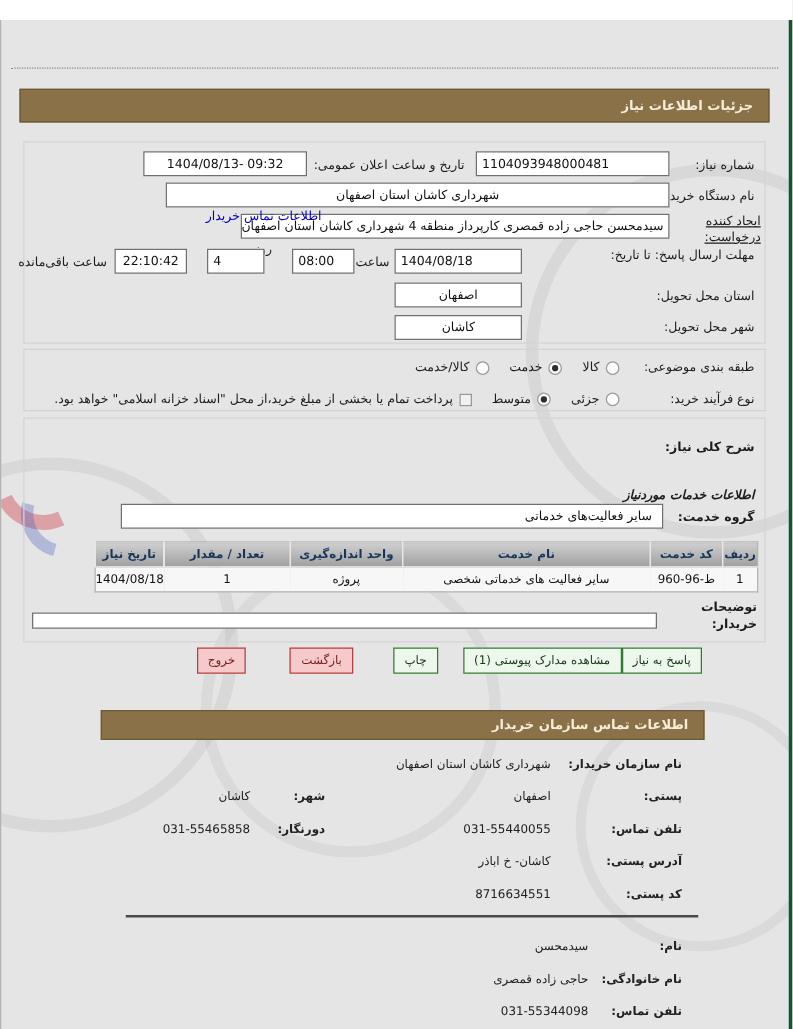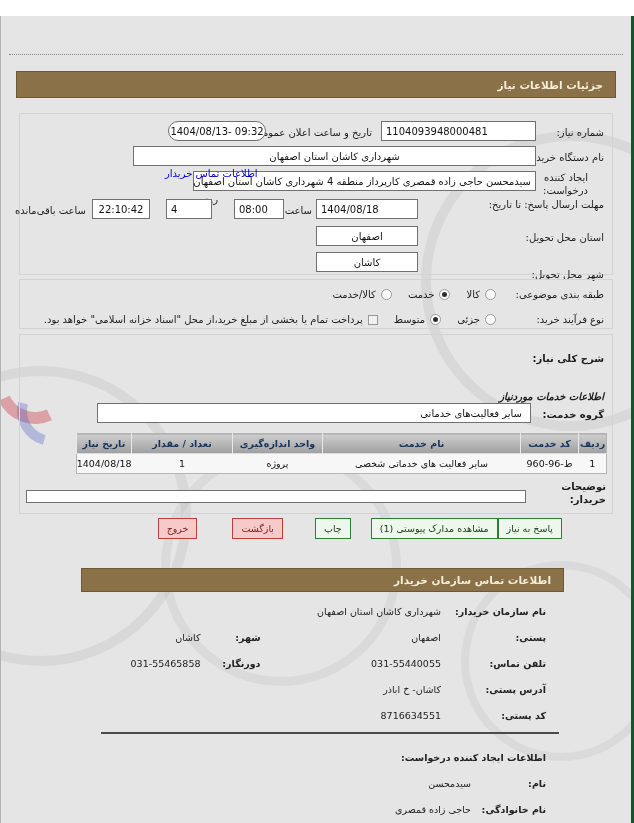--- a/index.html
+++ b/index.html
@@ -37,38 +37,38 @@
   .lbl.b { font-weight:bold; }
   .inp { position:absolute; height:20px; border:1px solid #707070; background:#fff; font-size:10px;
          color:#111; display:flex; align-items:center; padding:0 4px; overflow:hidden; white-space:nowrap; }
   .ltr { direction:ltr; unicode-bidi:embed; }
   .mid { justify-content:center; }
 
   
   .lbl-number { right:8px; top:12px; }
   .inp-number { right:76px; top:7px; width:155px; justify-content:flex-end; }
   .lbl-announce { right:240px; top:12px; }
-  .inp-announce { right:346px; top:7px; width:98px; justify-content:center;border-radius:10px; }
+  .inp-announce { right:366px; top:7px; width:131px; justify-content:center; }
   .lbl-org { right:8px; top:37px; }
   .inp-org { right:76px; top:32px; width:403px; justify-content:center; }
-  .lbl-creator { right:24px; top:57px; width:75px; }
+  .lbl-creator { right:3px; top:57px; width:75px;text-decoration:underline; }
   .inp-creator { right:76px; top:57px; width:343px; }
   .link-contact { position:absolute; left:145px; top:54px; color:#0000cc; font-size:10px;
                   background:transparent; z-index:3; text-decoration:none; white-space:nowrap; }
   .lbl-deadline { right:8px; top:84px; width:122px; }
   .inp-ddate { right:194px; top:85px; width:102px; justify-content:flex-end; }
   .lbl-hour { right:300px; top:90px; }
   .inp-dtime { right:328px; top:85px; width:50px; justify-content:flex-end; }
   .lbl-day { right:394px; top:79px; }
   .inp-days { right:400px; top:85px; width:46px; justify-content:flex-end; }
   .inp-remaining { right:462px; top:85px; width:58px; justify-content:center; }
   .lbl-remaining { right:526px; top:90px; }
   .lbl-province { right:8px; top:117px; }
   .inp-province { right:194px; top:112px; width:102px; justify-content:center; }
-  .lbl-city { right:8px; top:154px; }
+  .lbl-city { right:8px; top:142px; }
   .inp-city { right:194px; top:138px; width:102px; justify-content:center; }
 
   
   .radio-row { display:flex; align-items:center; direction:rtl; padding-right:8px; gap:16px; height:21px; margin-top:4px; }
   .radio-row .rowlbl { font-size:10px; color:#1c1c1c; width:92px; flex:0 0 auto; }
   .rgroup { display:flex; align-items:center; gap:5px; font-size:10px; color:#1c1c1c; }
   .radio { width:11px; height:11px; border:1px solid #9a9a9a; border-radius:50%; background:#fbfbfb;
            position:relative; flex:0 0 auto; }
   .radio.checked::after { content:""; position:absolute; inset:2px; background:#2e2e2e; border-radius:50%; }
   .checkbox { width:10px; height:10px; border:1px solid #999; background:#f1f1f1; flex:0 0 auto; }
@@ -304,21 +304,20 @@
     </div>
     <div class="c-row">
       <span class="c-lbl w105">کد پستی:</span>
       <span class="c-val ltr">8716634551</span>
     </div>
   </div>
 
   <div class="divider"></div>
 
   <div class="creator-sec">
-    <div class="c-hdr">اطلاعات ایجاد کننده درخواست:</div>
     <div class="c-row">
       <span class="c-lbl w75">نام:</span>
       <span class="c-val">سیدمحسن</span>
     </div>
     <div class="c-row">
       <span class="c-lbl w75">نام خانوادگی:</span>
       <span class="c-val">حاجی زاده قمصری</span>
     </div>
     <div class="c-row">
       <span class="c-lbl w75">تلفن تماس:</span>

